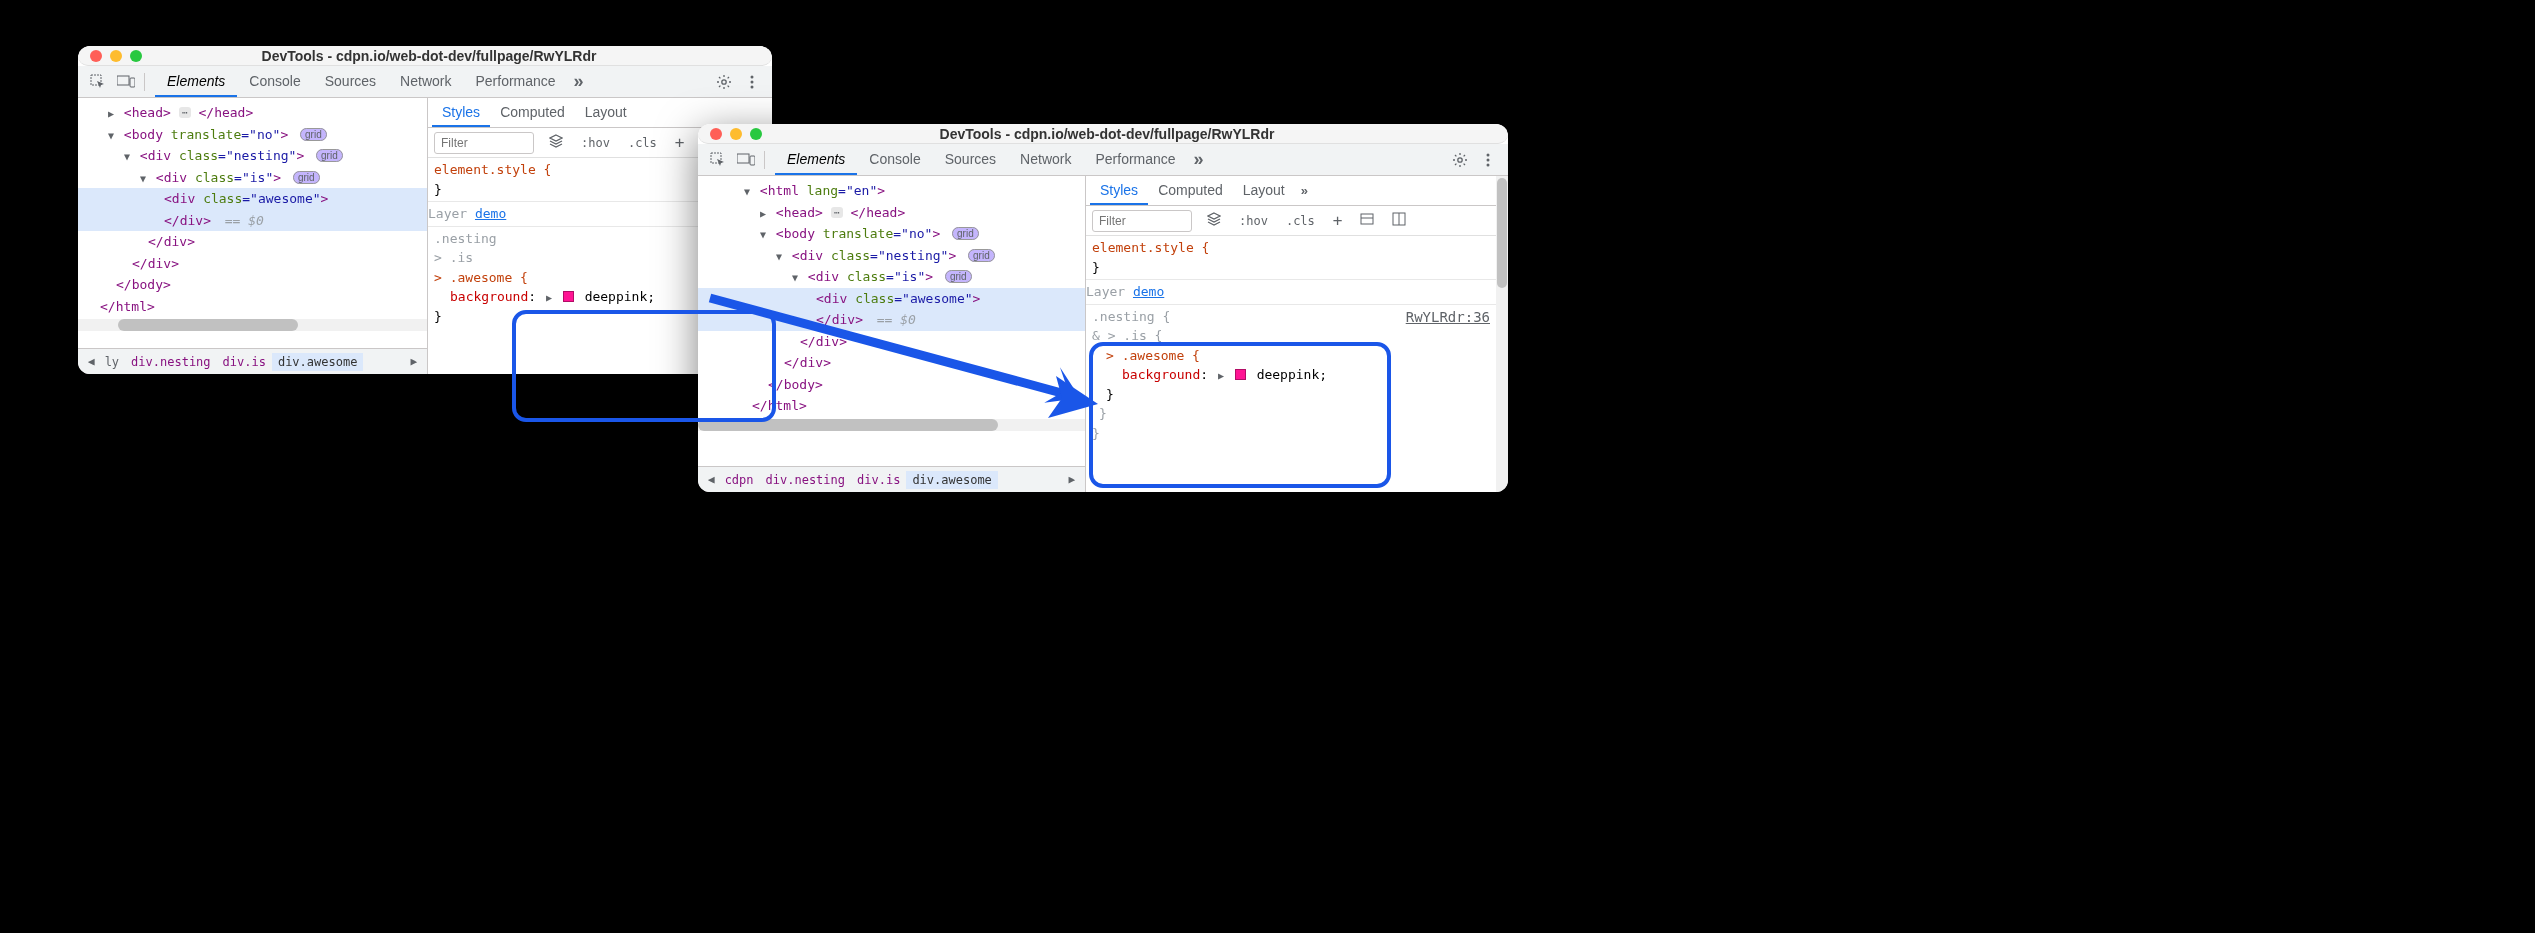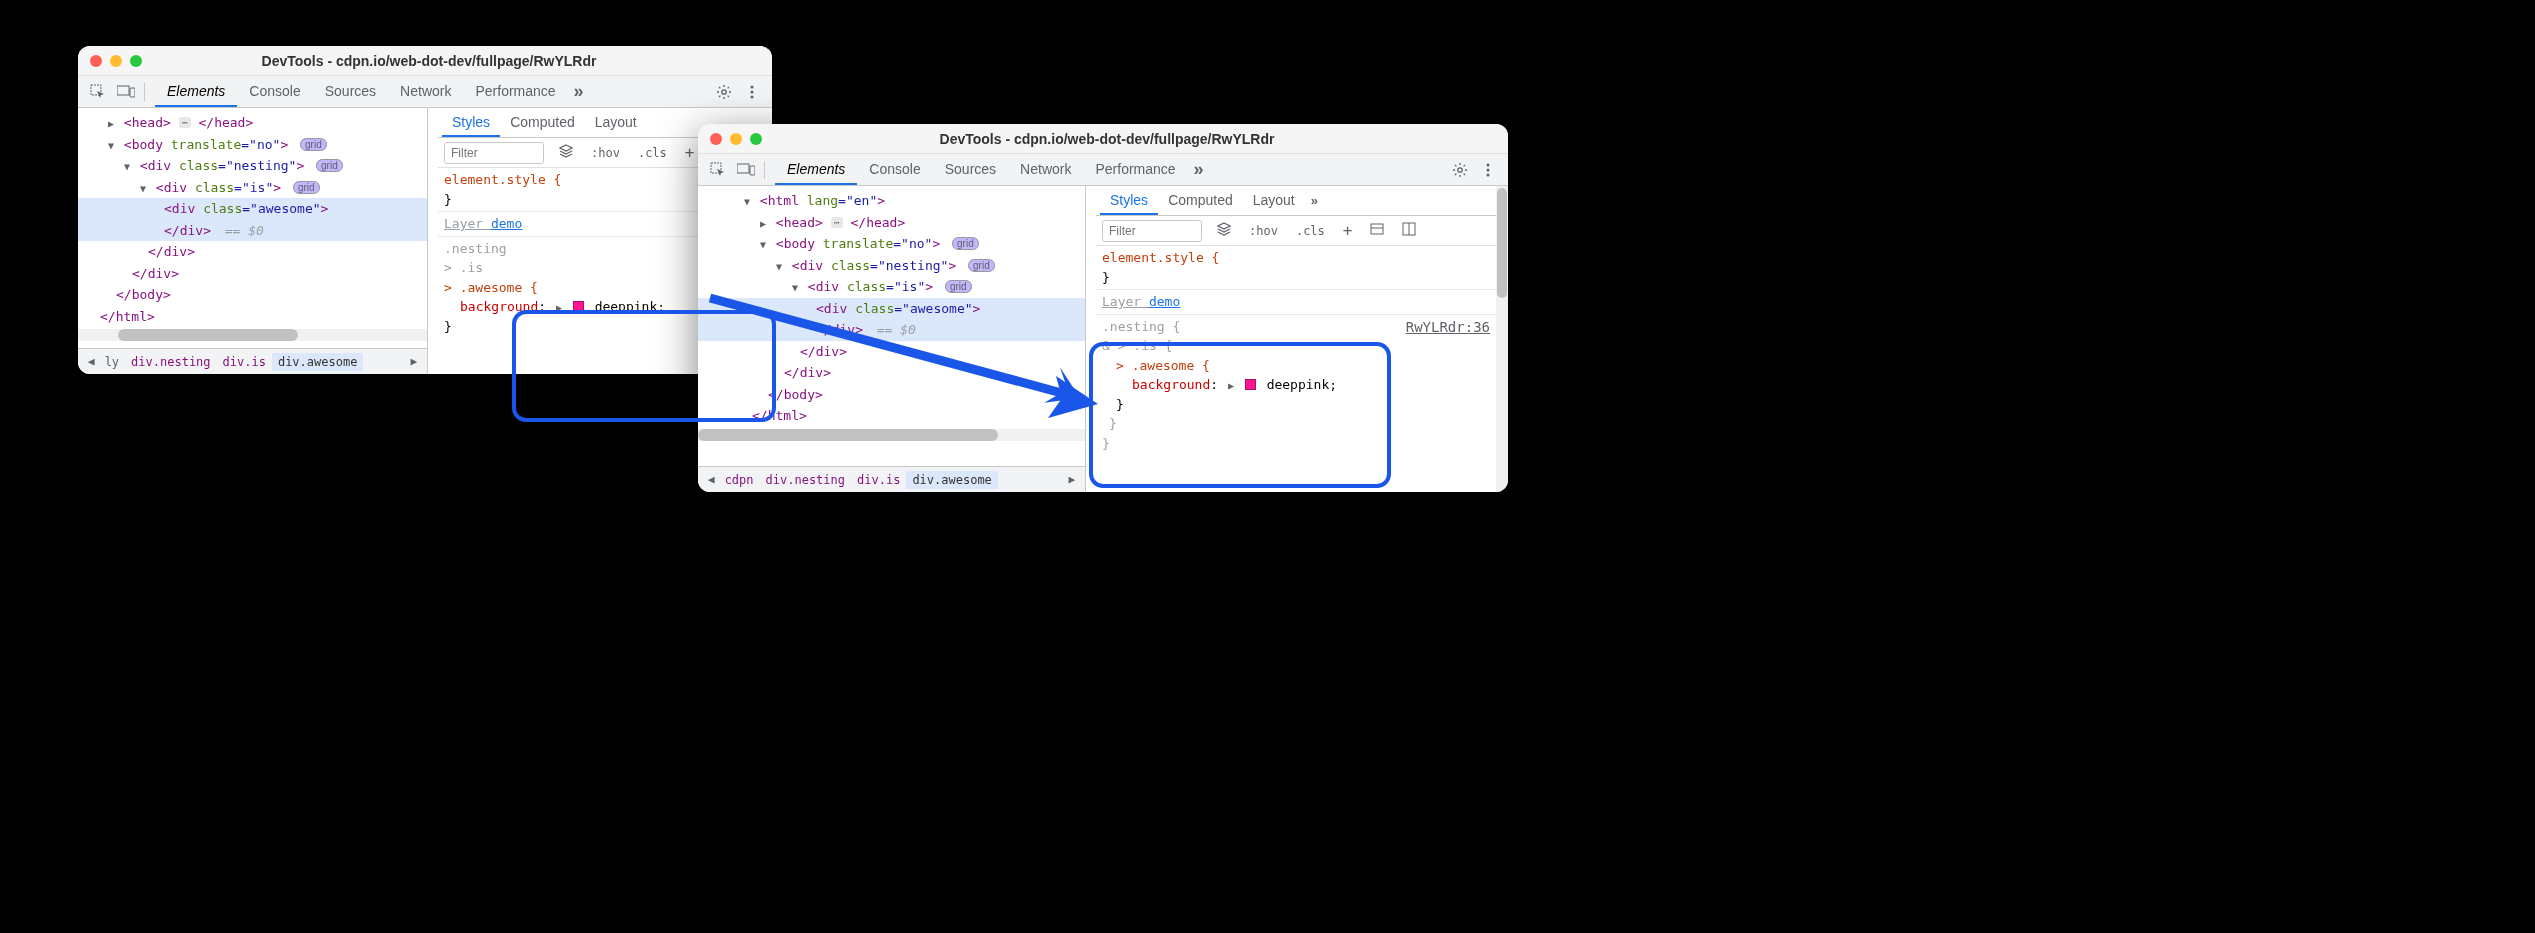--- a/index.html
+++ b/index.html
@@ -16,27 +16,28 @@
   .devtools-window {
     position: absolute;
     background: #fff;
     border-radius: 12px;
     box-shadow: 0 10px 40px rgba(0,0,0,0.5);
     overflow: hidden;
     display: flex;
     flex-direction: column;
   }
   .titlebar {
-    height: 30px;
+    height: 20px;
     background: #f5f5f5;
     display: flex;
     align-items: center;
     padding: 0 12px;
     flex-shrink: 0;
     border-bottom: 1px solid #e0e0e0;
+    border-radius: 12px;
   }
   .traffic-lights { display: flex; gap: 8px; margin-right: 16px; }
   .tl { width: 12px; height: 12px; border-radius: 50%; }
   .tl-close { background: #ff5f57; }
   .tl-min { background: #febc2e; }
   .tl-max { background: #28c840; }
   .titlebar-title {
     flex: 1;
     text-align: center;
     font-weight: 600;
@@ -155,21 +156,20 @@
   }
   .breadcrumb .arrow { color: #5f6368; padding: 0 4px; cursor:pointer; font-size:11px;}
   .breadcrumb .crumb { padding: 2px 6px; color: #5f6368; cursor:pointer; }
   .breadcrumb .crumb .tagn { color:#881280;}
   .breadcrumb .crumb.active { background: #dbe8fb; color:#333; }
   .sidebar-pane {
     display: flex;
     flex-direction: column;
     min-width: 0;
     flex:1;
-    margin-left:10px;
   }
   .sidebar-tabs {
     height: 30px;
     display: flex;
     align-items: center;
     border-bottom: 1px solid #cac7c7;
     padding: 0 4px;
     flex-shrink:0;
   }
   .sidebar-tabs .stab {
@@ -211,22 +211,21 @@
     font-size: 13px;
     line-height: 1.5;
     position: relative;
   }
   .style-section {
     border-bottom: 1px solid #e8e8e8;
     padding: 2px 6px;
   }
   .style-section.layer {
     color: #9aa0a6;
-    padding: 2px 6px;
-    text-decoration: underline;
+    padding: 2px 0;
   }
   .style-section.layer a { color:#1a73e8; text-decoration: underline; cursor:pointer;}
   .css-selector { color: #c2410c; }
   .css-selector.inherited { color: #9aa0a6; }
   .css-prop { color: #c80000; }
   .css-val { }
   .color-swatch {
     display: inline-block;
     width: 11px; height: 11px;
     border: 1px solid rgba(0,0,0,0.3);

